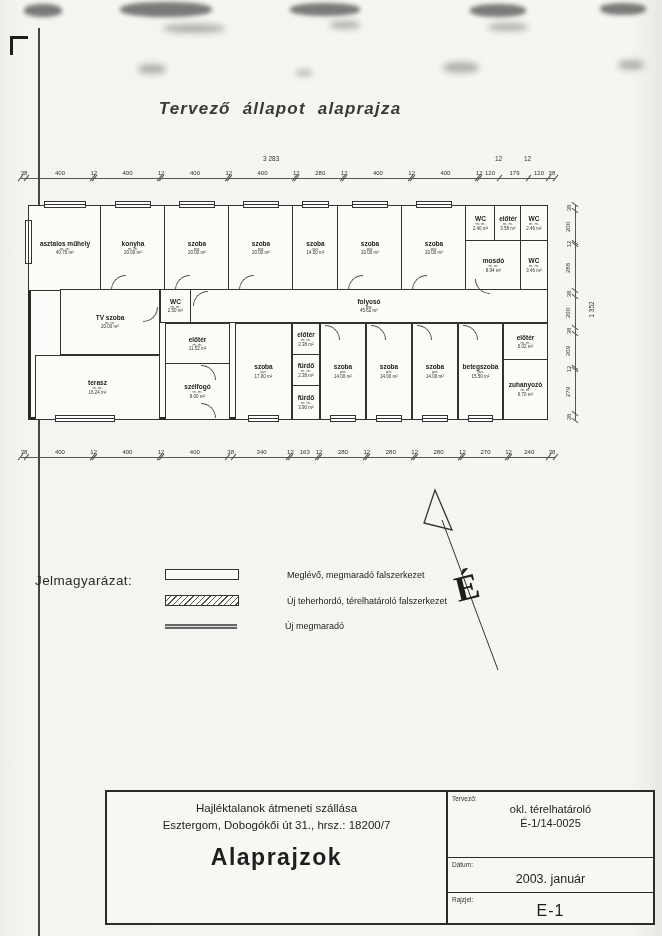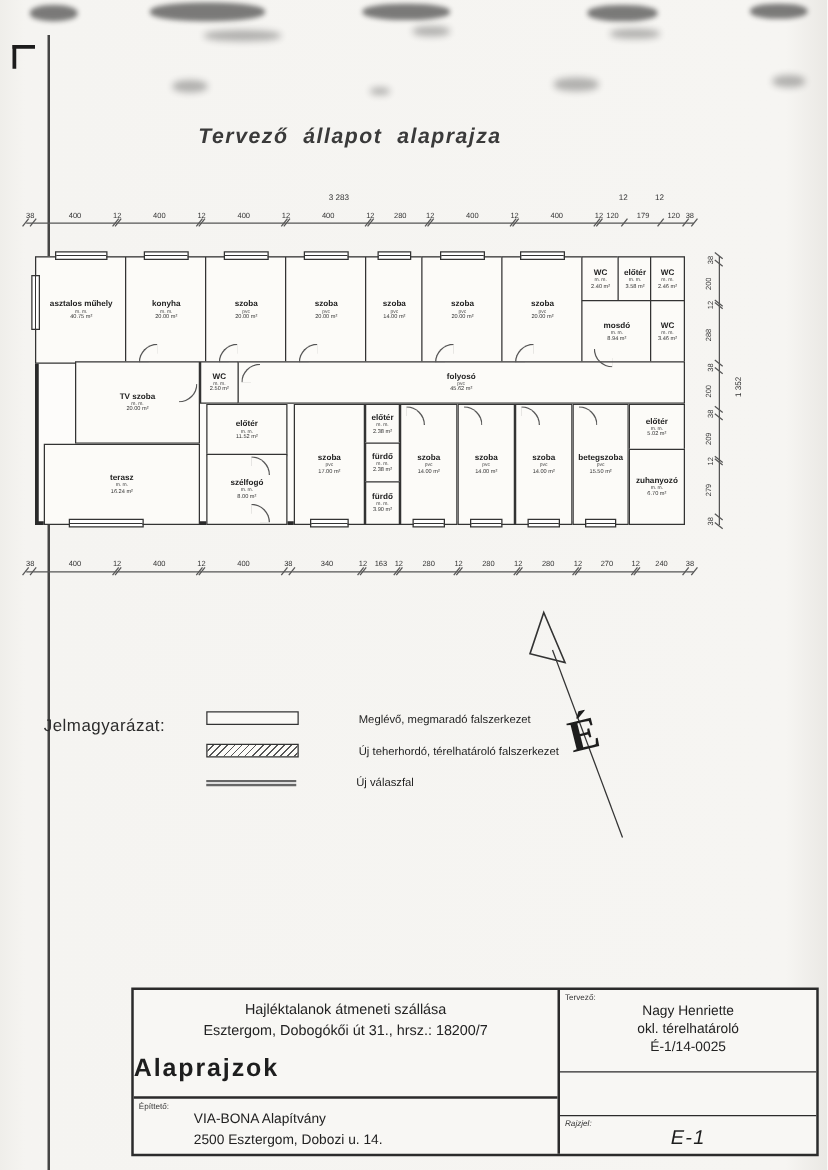--- a/index.html
+++ b/index.html
@@ -48,32 +48,32 @@
   .legend-row{position:absolute;left:130px;display:flex;align-items:center;}
   .legend-label{font-size:9px;color:#222;margin-left:48px;white-space:nowrap;}
   .sw{flex:none;}
   .sw-existing{width:72px;height:9px;border:1.2px solid #333;background:#faf9f6;}
   .sw-load{width:72px;height:9px;border:1px solid #333;background:repeating-linear-gradient(135deg,#fcfbf8 0 3px,#555 3px 4px);}
   .sw-partition{width:72px;height:5px;background:linear-gradient(#666 0 1.5px,#ddd 1.5px 3px,#666 3px 5px);}
   
   #titleblock{position:absolute;left:105px;top:790px;width:550px;height:135px;border:2px solid #2b2b2b;background:#f8f7f4;box-sizing:border-box;display:flex;}
   .tb-left{width:341px;border-right:2px solid #2b2b2b;position:relative;box-sizing:border-box;}
   .tb-project{position:absolute;top:8px;left:0;right:0;text-align:center;font-size:11.5px;line-height:1.5;color:#222;}
-  .tb-drawing{position:absolute;top:52px;left:0;right:0;text-align:left;font-size:20px;font-weight:bold;letter-spacing:1.5px;color:#1e1e1e;}
+  .tb-drawing{position:absolute;top:52px;left:0;right:0;text-align:center;font-size:23px;font-weight:bold;letter-spacing:1.5px;color:#1e1e1e;}
   .tb-client{position:absolute;left:0;right:0;bottom:0;height:44px;border-top:2px solid #2b2b2b;}
   .micro{position:absolute;left:4px;top:3px;font-size:6.5px;color:#333;}
   .tb-client-lines{position:absolute;left:48px;top:8px;font-size:11px;line-height:1.5;color:#222;}
   .tb-right{flex:1;display:flex;flex-direction:column;}
   .tb-designer{position:relative;height:66px;border-bottom:1.5px solid #2b2b2b;text-align:center;font-size:11px;line-height:1.3;padding-top:10px;box-sizing:border-box;color:#222;}
   .tb-meta{position:relative;height:35px;border-bottom:1.5px solid #2b2b2b;display:flex;box-sizing:border-box;}
   .tb-cell{position:relative;box-sizing:border-box;}
   .tb-cell.scale{width:94px;border-right:1px dotted #555;}
   .tb-cell.date{flex:1;}
   .tb-cell .val{position:absolute;left:0;right:0;top:14px;text-align:center;font-size:12.5px;color:#1e1e1e;}
-  .tb-sheet{position:relative;flex:1;font-style:italic;}
+  .tb-sheet{position:relative;flex:1;}
   .tb-sheet .val{position:absolute;left:0;right:0;top:9px;text-align:center;font-size:16px;letter-spacing:1px;color:#1e1e1e;}
 </style>
 </head>
 <body>
 
 <div class="page">
 
   <div class="noise" style="left:24px;top:4px;width:38px;height:13px;"></div>
   <div class="noise" style="left:120px;top:2px;width:92px;height:15px;"></div>
   <div class="noise lite" style="left:163px;top:24px;width:62px;height:9px;"></div>
@@ -445,48 +445,44 @@
         <div class="legend-row" style="top: 4px;">
           <div class="sw sw-existing"></div>
           <span class="legend-label">Meglévő, megmaradó falszerkezet</span>
         </div>
         <div class="legend-row" style="top: 30px;">
           <div class="sw sw-load"></div>
           <span class="legend-label">Új teherhordó, térelhatároló falszerkezet</span>
         </div>
         <div class="legend-row" style="top: 56px;">
           <div class="sw sw-partition"></div>
-          <span class="legend-label">Új válaszfal</span>
+          <span class="legend-label">Új megmaradó</span>
         </div>
       </div>
   </div>
 
   <div id="titleblock">
     <div class="tb-left">
       <div class="tb-project">
         <div>Hajléktalanok átmeneti szállása</div>
         <div>Esztergom, Dobogókői út 31., hrsz.: 18200/7</div>
       </div>
       <div class="tb-drawing">Alaprajzok</div>
-      <div class="tb-client">
-        <span class="micro">Építtető:</span>
-        <div class="tb-client-lines">
-          <div>VIA-BONA Alapítvány</div>
-          <div>2500 Esztergom, Dobozi u. 14.</div>
-        </div>
-      </div>
     </div>
     <div class="tb-right">
       <div class="tb-designer">
         <span class="micro">Tervező:</span>
-        <div>Nagy Henriette</div>
         <div>okl. térelhatároló</div>
         <div>É-1/14-0025</div>
       </div>
       <div class="tb-meta">
+        <div class="tb-cell date">
+          <span class="micro">Dátum:</span>
+          <div class="val">2003. január</div>
+        </div>
       </div>
       <div class="tb-sheet">
         <span class="micro">Rajzjel:</span>
         <div class="val">E-1</div>
       </div>
     </div>
   </div>
 
 </div>
 

